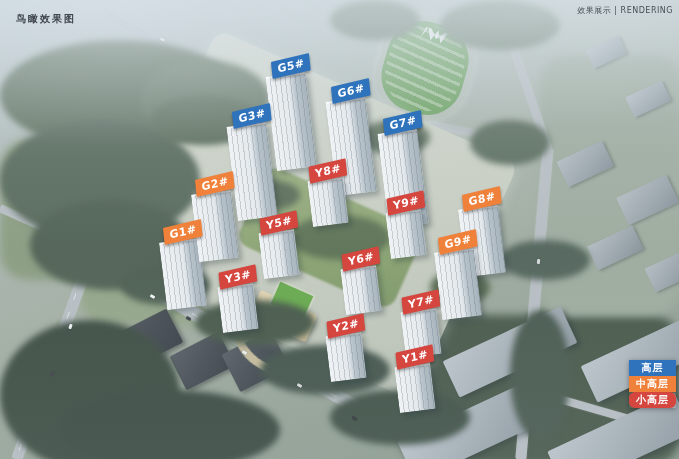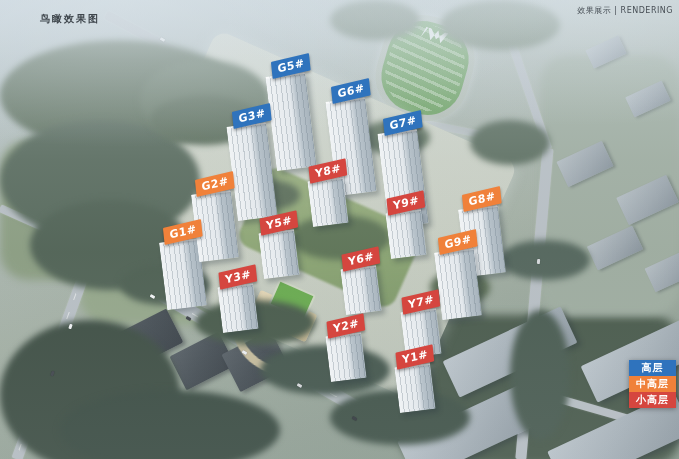--- a/index.html
+++ b/index.html
@@ -58,29 +58,29 @@
     color:#fff;font-weight:bold;font-size:11px;line-height:13px;padding:2px 6px;border-radius:1px;
     box-shadow:0 2px 3px rgba(0,0,0,.35);letter-spacing:.5px;white-space:nowrap;}
   .mk-high{background:var(--c-high);} .mk-mid_high{background:var(--c-mid);} .mk-small_high{background:var(--c-small);}
   
   .haze{position:absolute;inset:0;z-index:3;pointer-events:none;
     background:
       radial-gradient(620px 210px at 18% 0%,rgba(222,231,237,.55),transparent 70%),
       radial-gradient(520px 180px at 85% 0%,rgba(222,231,237,.5),transparent 70%),
       linear-gradient(180deg,rgba(214,225,233,.55) 0%,rgba(213,224,232,.30) 13%,rgba(210,221,229,.12) 35%,rgba(206,216,224,.05) 55%,rgba(198,208,216,.12) 100%);}
   
-  .cap-left{position:absolute;left:40px;top:12px;z-index:9;font-size:10px;font-weight:bold;
+  .cap-left{position:absolute;left:16px;top:12px;z-index:9;font-size:10px;font-weight:bold;
     color:#2b3238;letter-spacing:2px;opacity:.88;}
   .cap-right{position:absolute;right:6px;top:5px;z-index:9;font-size:8px;color:#3c434a;
     letter-spacing:.5px;opacity:.92;}
   .legend{position:absolute;right:3px;top:360px;width:47px;z-index:9;
     box-shadow:0 1px 5px rgba(0,0,0,.35);}
   .legend-row{height:16px;line-height:16px;text-align:center;color:#fff;
     font-size:10px;font-weight:bold;letter-spacing:1px;}
-  .lg-high{background:var(--c-high);} .lg-mid{background:var(--c-mid);} .lg-small{background:var(--c-small);}
+  .lg-high{background:var(--c-high);} .lg-mid{background:var(--c-mid);} .lg-small{background:var(--c-small);border-radius:6px;}
 </style>
 </head>
 <body>
 
 <div class="scene">
 
   <div class="layer">
     <div class="patch" style="left:0;top:140px;width:210px;height:140px;background:#8a9c80;"></div>
     <div class="patch" style="left:80px;top:230px;width:150px;height:95px;background:#93a588;"></div>
     <div class="patch" style="left:400px;top:315px;width:280px;height:150px;background:#475849;"></div>

